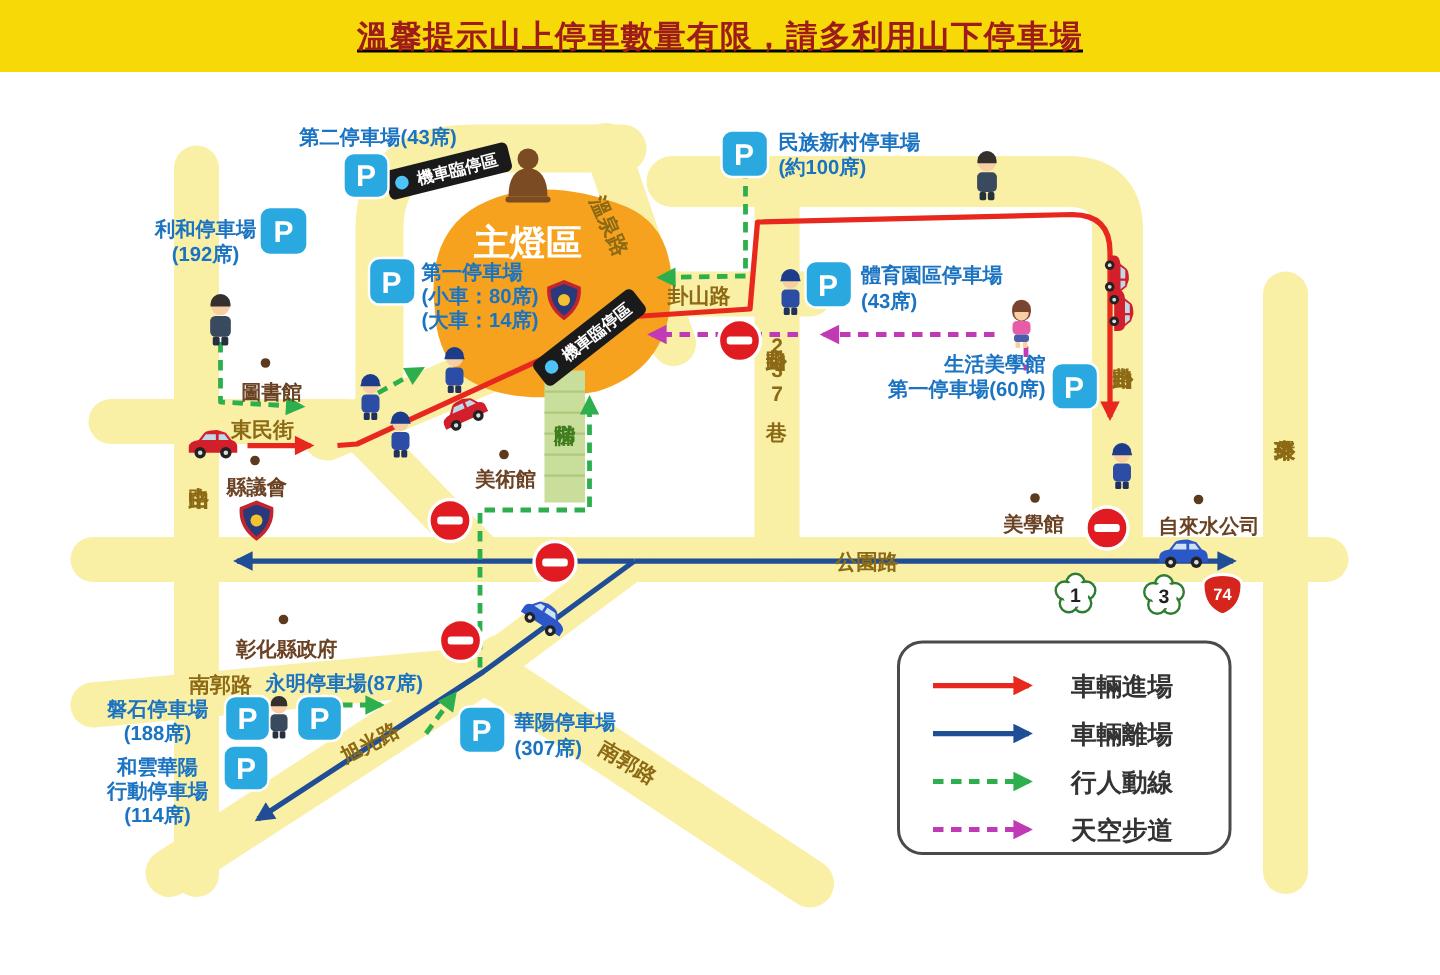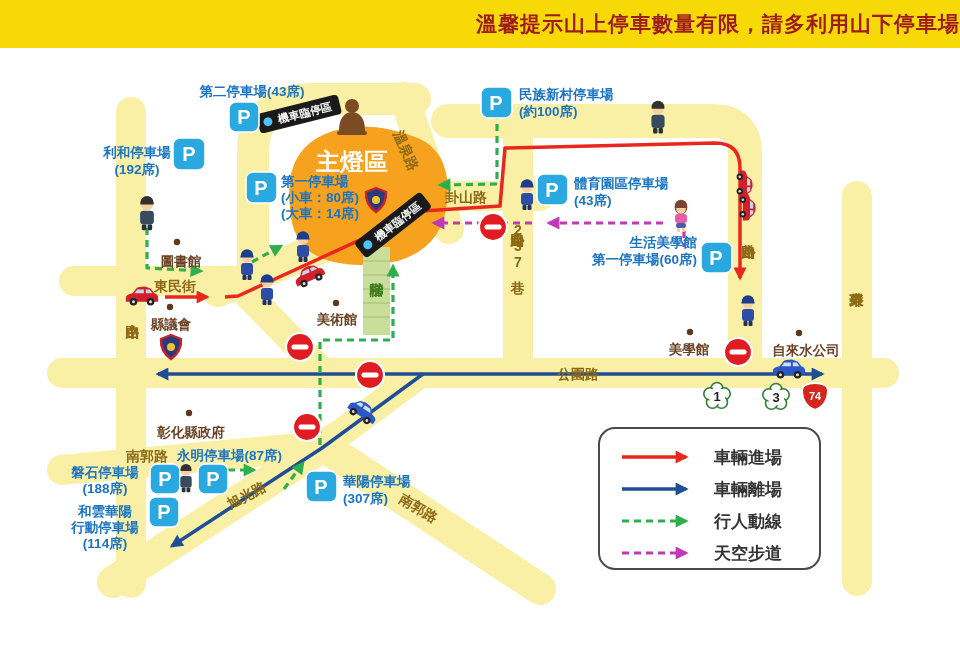--- a/index.html
+++ b/index.html
@@ -1,19 +1,19 @@
 <!DOCTYPE html>
 <html><head>
 <meta charset="utf-8">
 <style>
   html,body{margin:0;padding:0;}
   body{width:960px;height:650px;overflow:hidden;background:#fff;
        font-family:"Liberation Sans","DejaVu Sans",sans-serif;}
   #banner{width:960px;height:48px;background:#F7D908;display:flex;
-          align-items:center;justify-content:flex-end;}
+          align-items:center;justify-content:center;text-decoration:underline;}
   #banner .txt{color:#9E1B1B;font-size:21px;font-weight:bold;letter-spacing:1px;}
   #map{position:relative;width:960px;height:602px;background:#fff;}
   svg{display:block;}
   .road{stroke:#F9EFA5;fill:none;stroke-linecap:round;}
   .route-entry{stroke:#E8281E;stroke-width:3.5;fill:none;stroke-linejoin:round;}
   .route-exit{stroke:#1F4E96;stroke-width:3.5;fill:none;stroke-linejoin:round;}
   .route-ped{stroke:#2EAF4E;stroke-width:3.2;fill:none;stroke-dasharray:7 5;stroke-linejoin:round;}
   .route-sky{stroke:#C13AB5;stroke-width:3.2;fill:none;stroke-dasharray:7 5;}
   .lbl-park{fill:#1B74C2;font-size:13.5px;font-weight:bold;}
   .lbl-road{fill:#8C6914;font-size:14px;font-weight:bold;}

